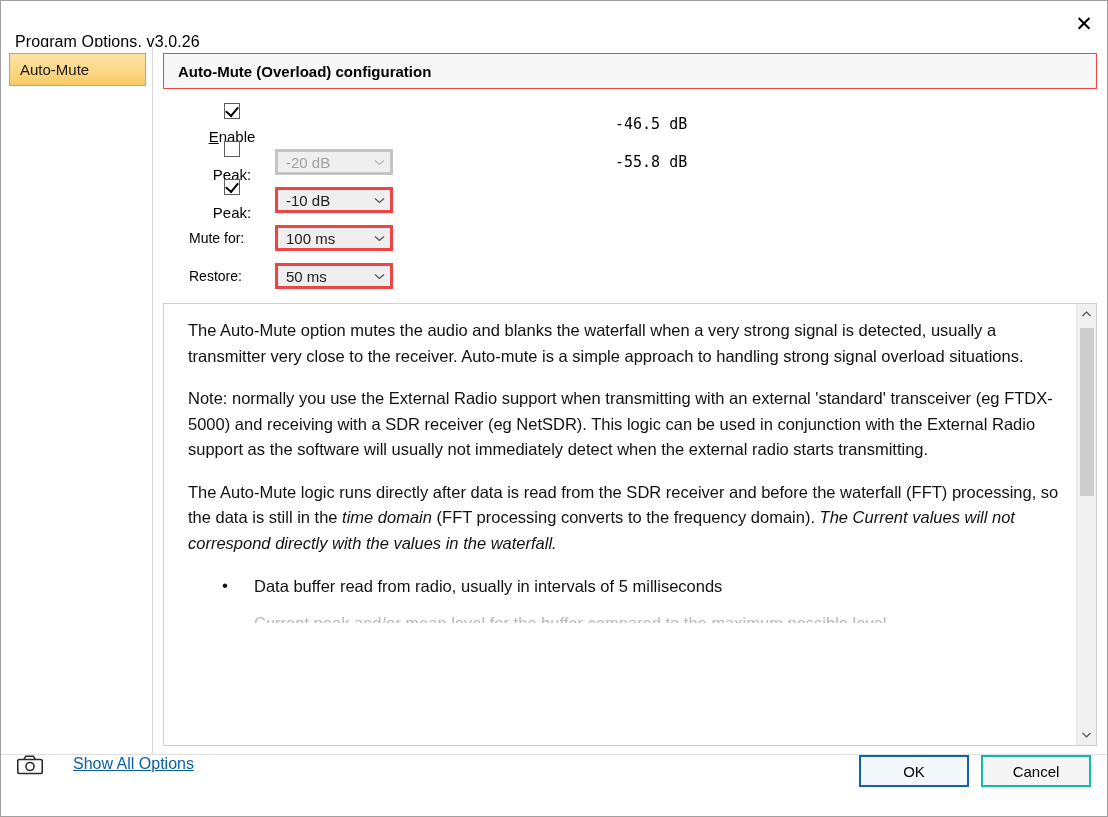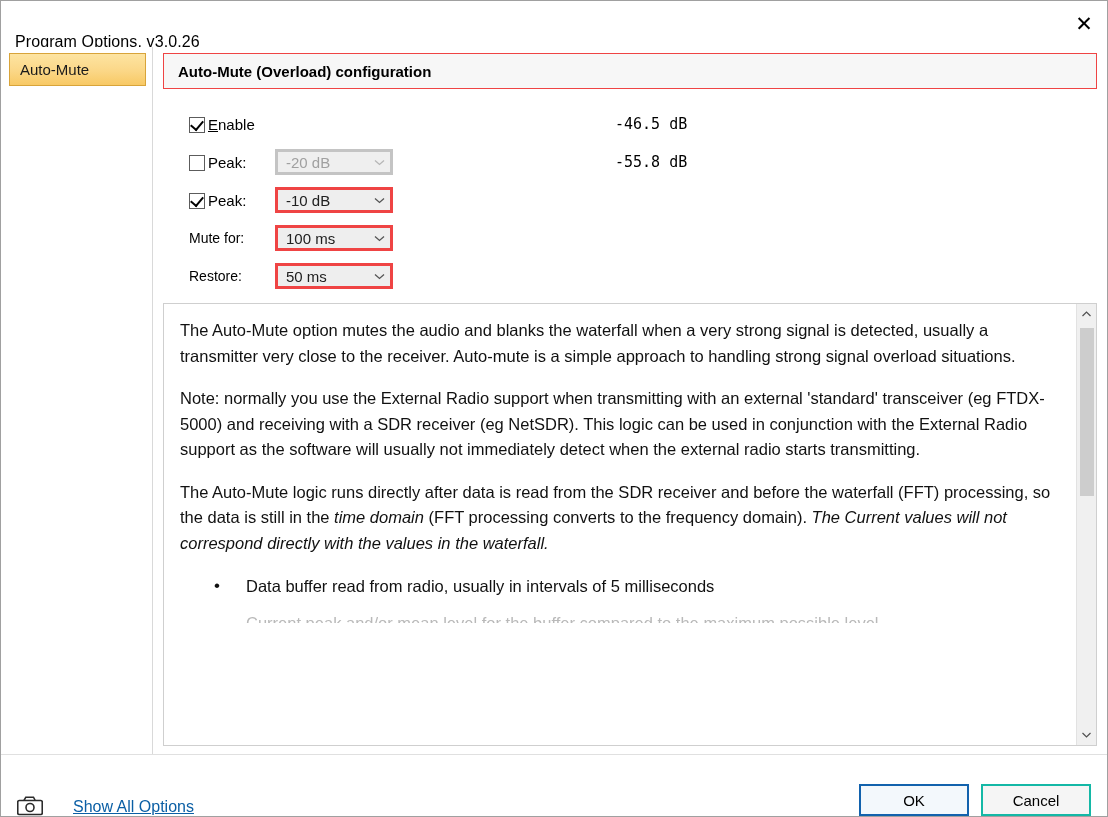--- a/index.html
+++ b/index.html
@@ -111,23 +111,24 @@
     width: 430px;
   }
   .row {
     height: 38px;
     display: flex;
     align-items: center;
   }
   .cb-cell {
     width: 112px;
     display: flex;
-    align-items: flex-end;
-    gap: 3px;
+    align-items: center;
+    gap: 9px;
     padding-left: 26px;
+    flex-direction: column;
   }
   .label-cell {
     width: 112px;
     padding-left: 26px;
     display: flex;
     align-items: center;
   }
   .checkbox {
     width: 16px;
     height: 16px;
@@ -198,20 +199,21 @@
   
   .desc-wrap {
     flex: 1;
     min-height: 0;
     border: 1px solid #cfcfcf;
     background: #ffffff;
     display: flex;
     margin-bottom: 8px;
     position: relative;
     overflow: hidden;
+    padding-left: 8px;
   }
   .desc {
     flex: 1;
     padding: 14px 16px 0 16px;
     overflow: hidden;
     font-size: 16.5px;
     line-height: 1.55;
     color: #111111;
   }
   .desc p { margin: 0 0 17px 0; }
@@ -268,21 +270,21 @@
     width: 14px;
     height: 168px;
     background: #cdcdcd;
   }
   
   .footer {
     height: 62px;
     min-height: 62px;
     border-top: 1px solid #e0e0e0;
     display: flex;
-    align-items: flex-end;
+    align-items: flex-start;
     padding: 0 16px 0 16px;
     gap: 0;
   }
   .cam-icon {
     width: 34px;
     display: flex;
     align-items: center;
     justify-content: flex-start;
     cursor: default;
   }

